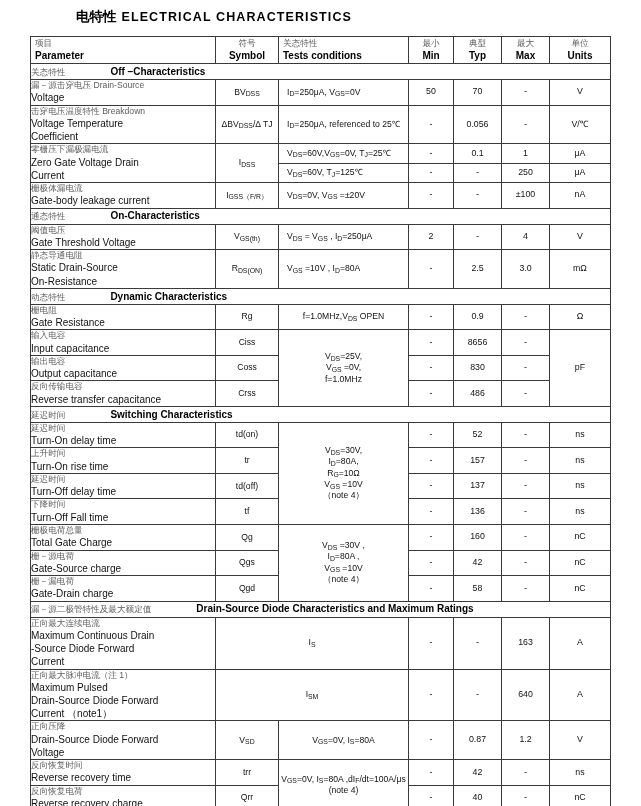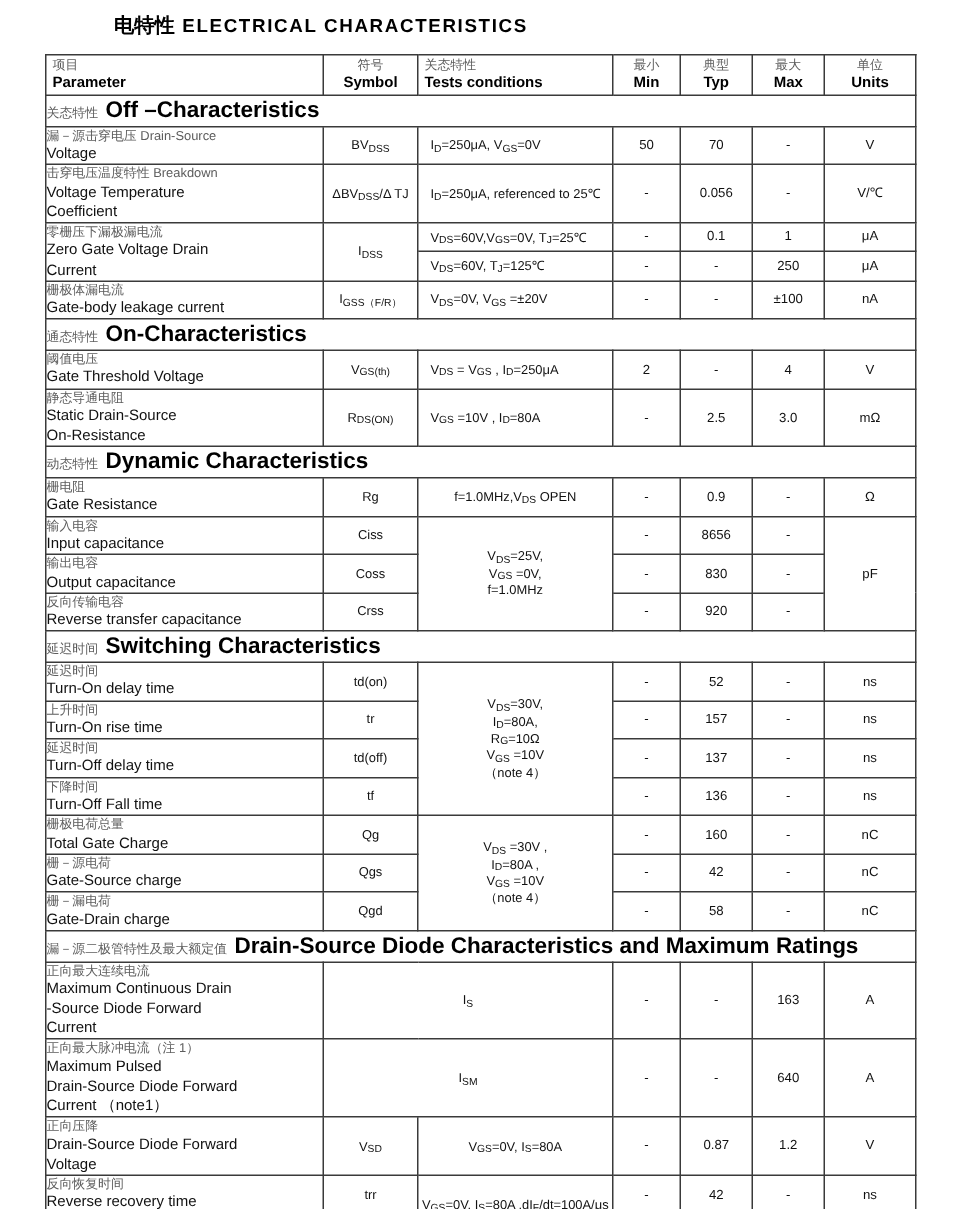--- a/index.html
+++ b/index.html
@@ -94,21 +94,21 @@
   td.hdr .cn-lab { display: block; }
   td.hdr .en-lab { display: block; }
 
   
   td.section {
     padding: 2px 0 2px 5px;
     height: 15px;
     text-align: left;
   }
   td.section .cn-lab { margin-right: 5px; }
-  td.section .en-lab { font-size: 15px; }
+  td.section .en-lab { font-size: 10px; margin-left: 40px; }
 
   
   td.param {
     padding: 2px 0 2px 5px;
     text-align: left;
   }
   td.param .cn-lab { display: block; }
   td.param .en-line { display: block; color: #111; font-size: 10px; }
 
   td.sym, td.cond, td.num, td.unit {
@@ -330,21 +330,21 @@
         <td class="num">830</td>
         <td class="num">-</td>
       </tr>
       <tr>
         <td class="param">
           <span class="cn-lab">反向传输电容</span>
           <span class="en-line">Reverse transfer capacitance</span>
         </td>
         <td class="sym">Crss</td>
         <td class="num">-</td>
-        <td class="num">920</td>
+        <td class="num">486</td>
         <td class="num">-</td>
       </tr>
 
       <tr>
         <td class="section" colspan="7">
           <span class="cn-lab">延迟时间</span><span class="en-lab">Switching Characteristics</span>
         </td>
       </tr>
 
       <tr>

